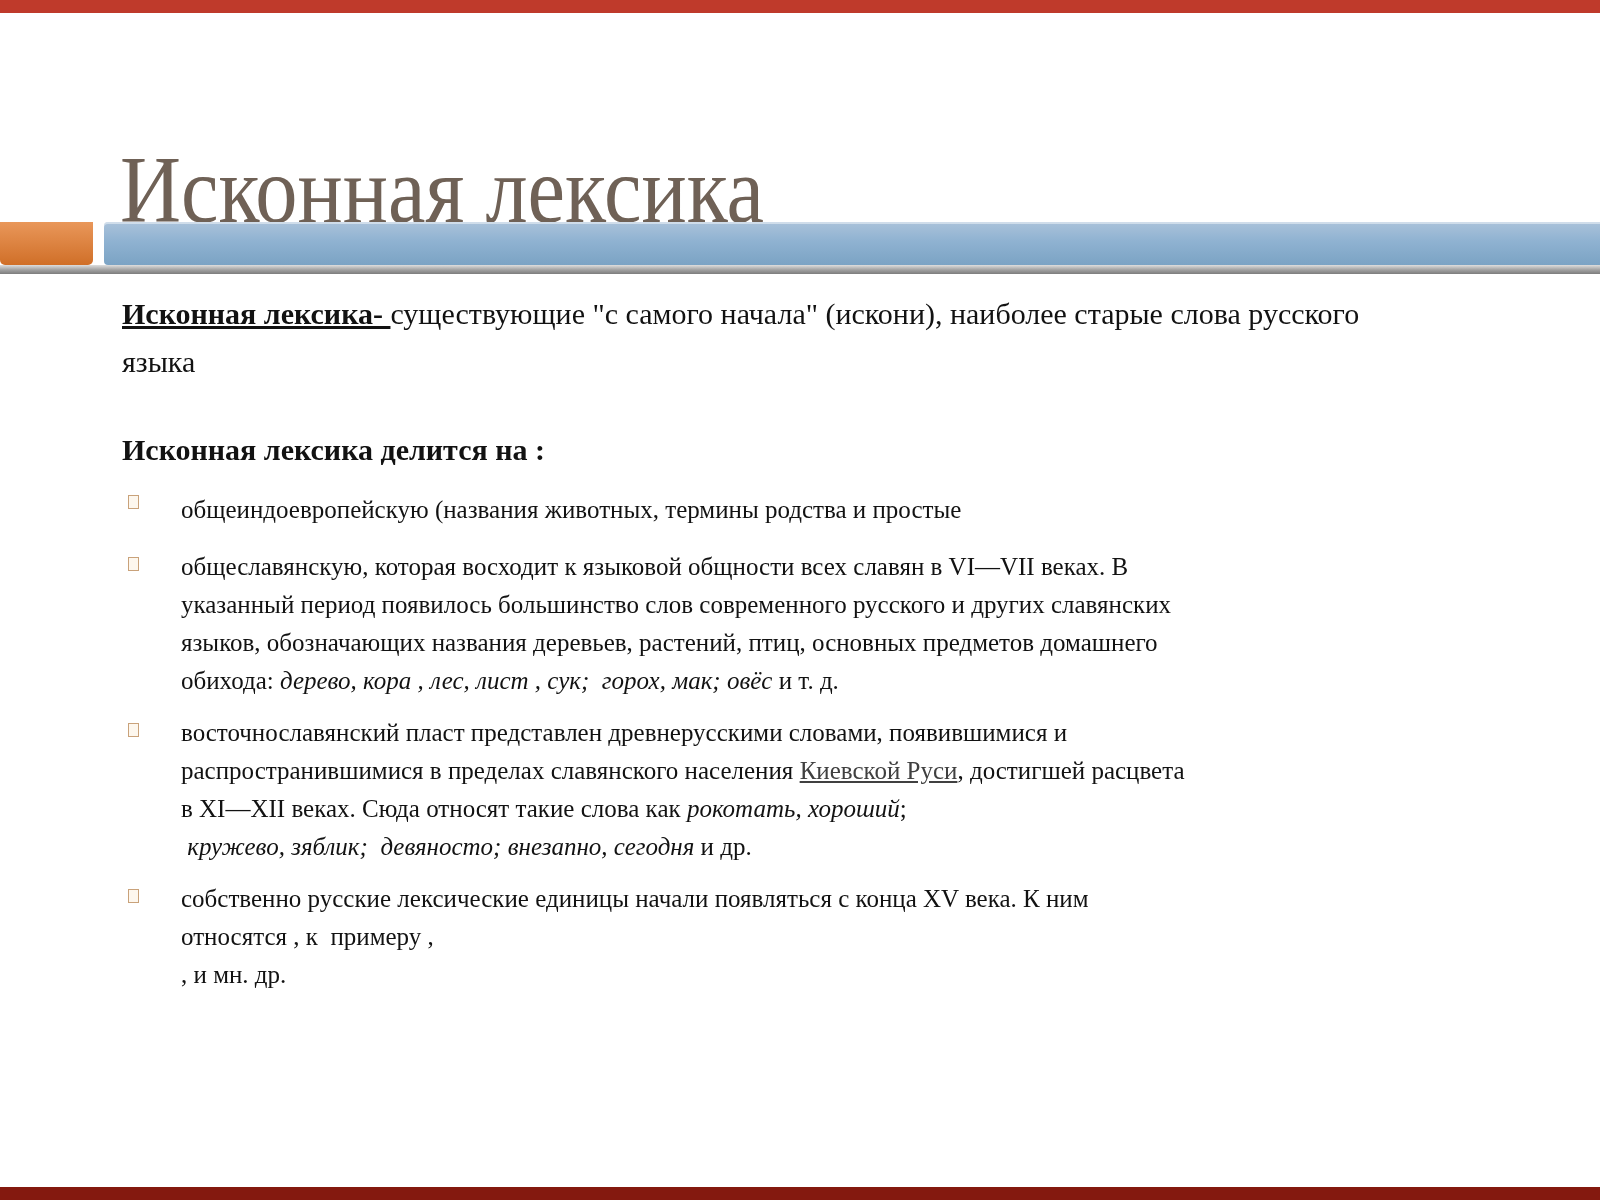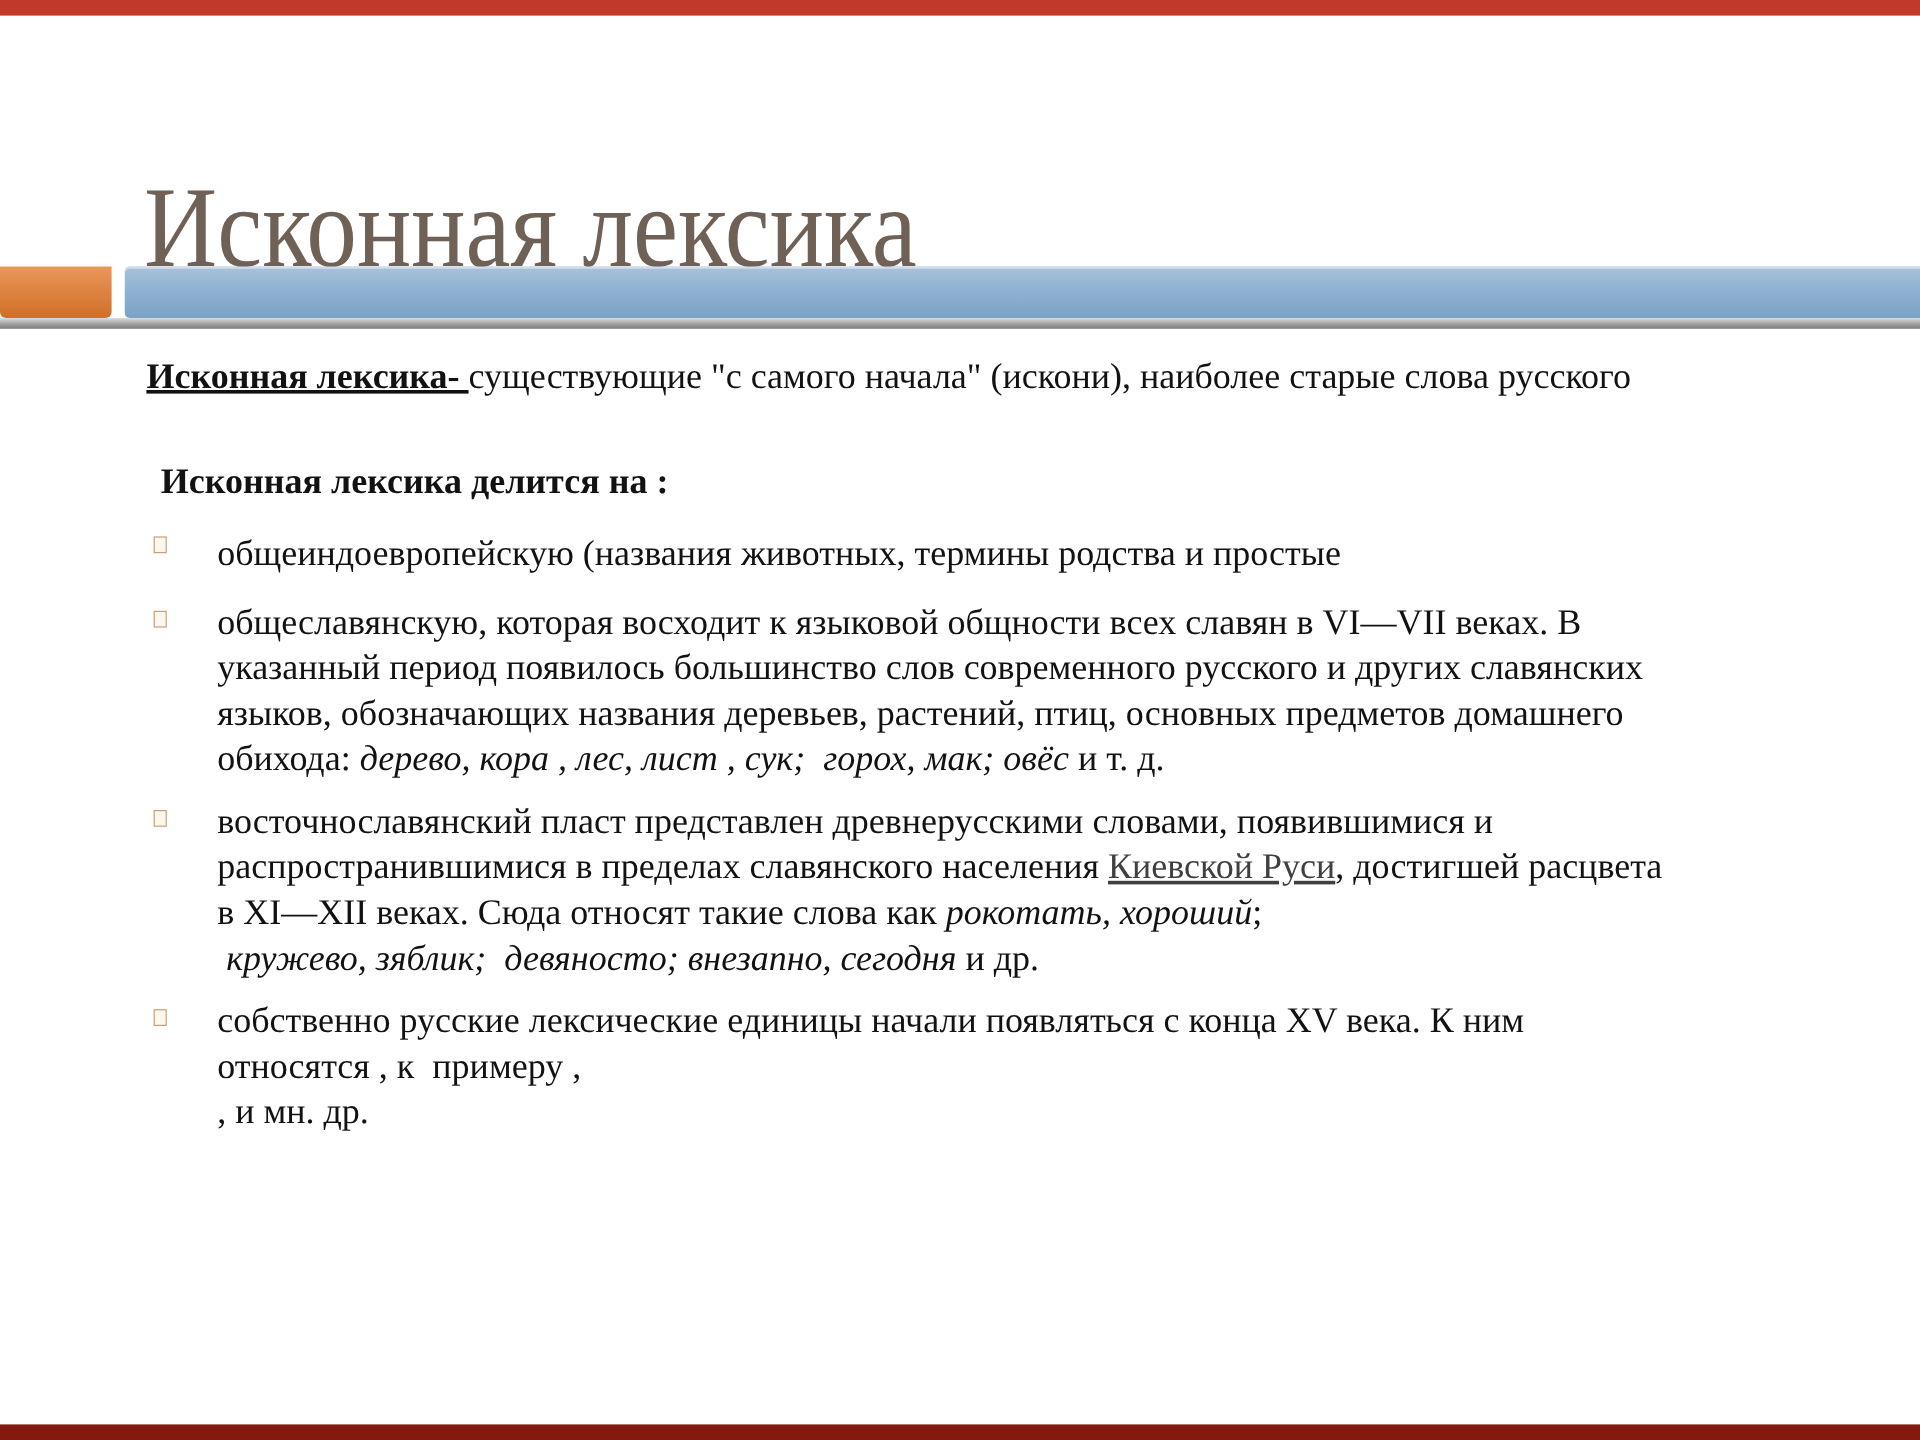--- a/index.html
+++ b/index.html
@@ -37,52 +37,53 @@
   }
   .shadow-line{
     position:absolute;top:265px;left:0;width:1600px;height:9px;
     background:linear-gradient(#dedede,#a0a0a0 55%,#7d7d7d);
   }
 
   
   .content{position:absolute;top:290px;left:122px;width:1390px;}
   .rich-line{white-space:pre-wrap;}
   .intro{font-size:30px;line-height:48px;margin:0 0 40px 0;}
-  .section-heading{font-size:30px;font-weight:700;line-height:48px;margin:0 0 12px 12px;}
+  .section-heading{font-size:30px;font-weight:700;line-height:48px;margin:0 0 12px 0;}
   .run-n{font-style:normal;}
   .run-i{font-style:italic;}
   .run-bu{font-weight:700;text-decoration:underline;}
   .run-link{text-decoration:underline;cursor:pointer;}
 
   .bullet-row{display:flex;align-items:flex-start;}
   .bullet-row.lh-tall .bullet-text{line-height:48px;}
   .bullet-row.lh-norm .bullet-text{line-height:38px;}
   .bullet-row{margin:0 0 14px 0;}
   .bullet-marker{
     flex:0 0 auto;width:11px;height:14px;margin:9px 42px 0 6px;
     border:1.5px solid #c9a27a;background:#fdf7ee;box-sizing:border-box;
   }
-  .bullet-text{flex:1 1 auto;font-size:30px;}
+  .bullet-text{flex:1 1 auto;font-size:25px;}
 </style>
 </head>
 <body>
 
 <div class="top-bar" style="background: rgb(191, 58, 43);"></div>
 
 <h1 class="slide-title" style="color: rgb(111, 97, 86);">Исконная лексика</h1>
 
 <div class="divider">
   <div class="orange-block"></div>
   <div class="blue-band"></div>
 </div>
 <div class="shadow-line"></div>
 
 <div class="content">
   <div class="intro" id="intro">
       <div class="rich-line"><span class="run-bu">Исконная лексика- </span><span class="run-n">существующие "с самого начала" (искони), наиболее старые слова русского</span></div>
+      <div class="rich-line"><span class="run-n">языка</span></div>
     </div>
   <div class="section-heading">Исконная лексика делится на :</div>
   <div id="bullet-list">
       <div class="bullet-row lh-tall">
         <div class="bullet-marker" style="border-color: rgb(201, 162, 122);"></div>
         <div class="bullet-text">
           <div class="rich-line"><span class="run-n">общеиндоевропейскую (названия животных, термины родства и простые</span></div>
         </div>
       </div>
       <div class="bullet-row lh-norm">

